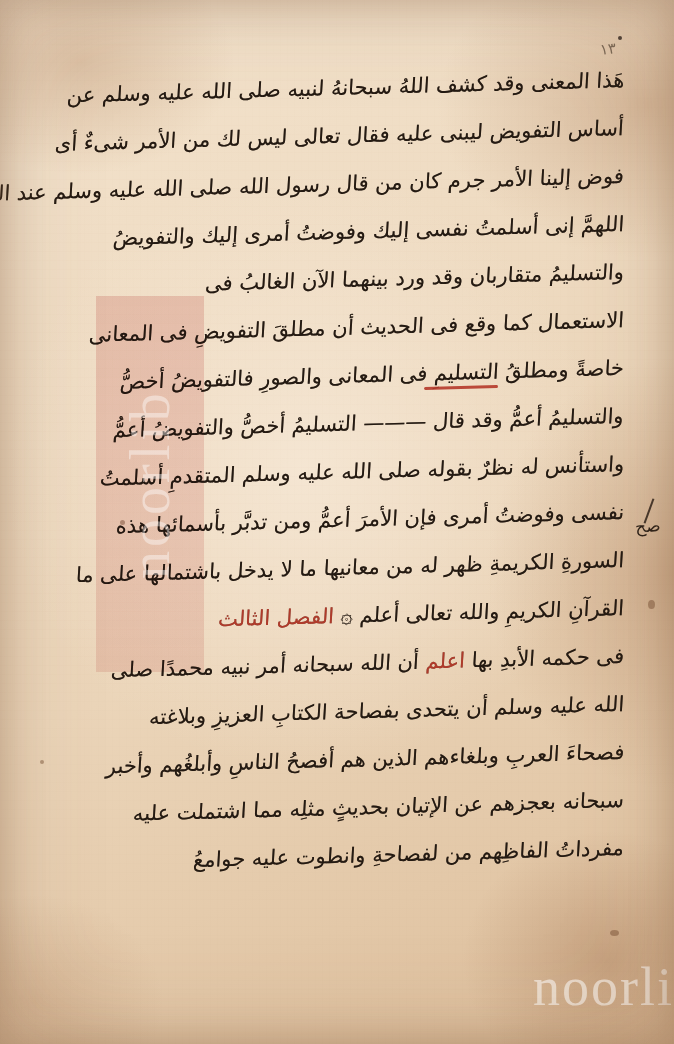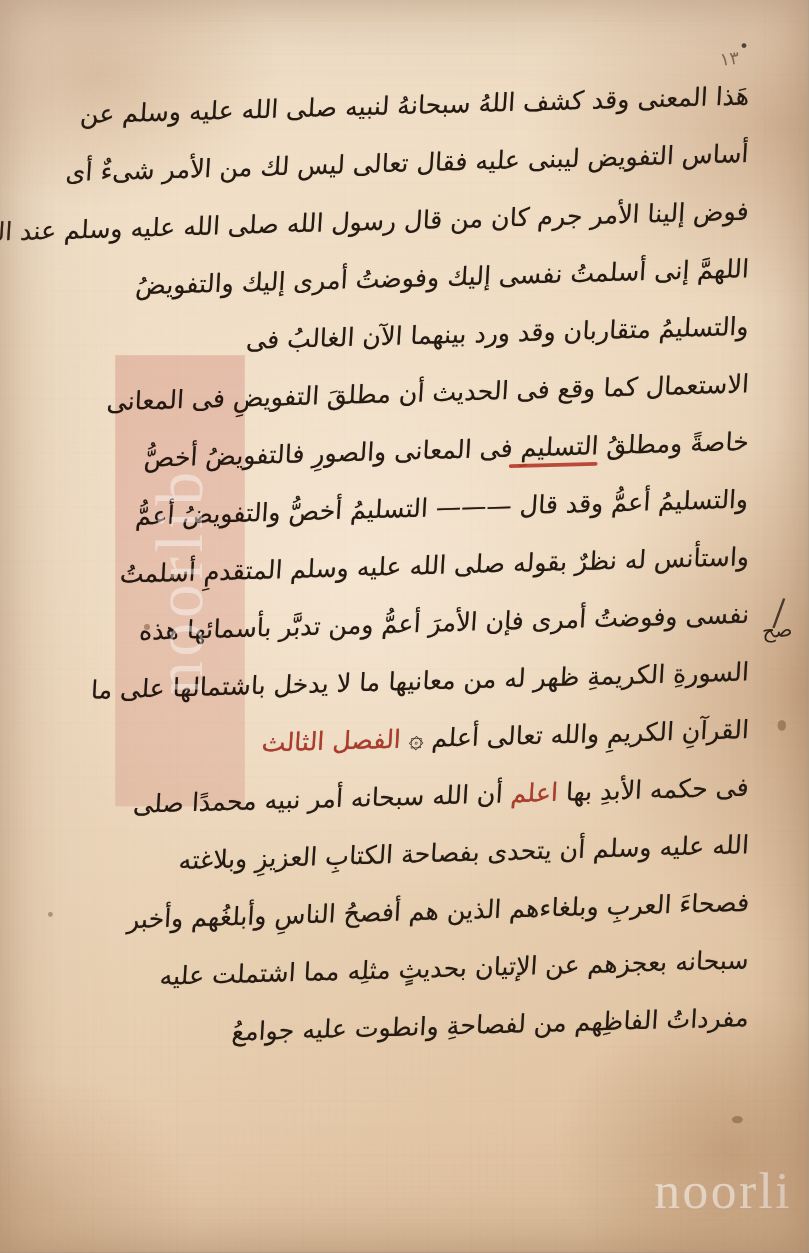--- a/index.html
+++ b/index.html
@@ -58,24 +58,24 @@
     color: rgba(255,255,255,0.42);
     font-size: 56px;
     letter-spacing: 4px;
     font-family: "Liberation Serif", serif;
     writing-mode: vertical-rl;
     transform: rotate(180deg);
     user-select: none;
   }
   .wm-corner {
     position: absolute;
-    right: 14px;
+    right: 0;
     bottom: 26px;
     color: rgba(255,255,255,0.55);
-    font-size: 43px;
+    font-size: 54px;
     letter-spacing: 2px;
     font-family: "Liberation Serif", serif;
     user-select: none;
   }
   
   .folio {
     position: absolute;
     right: 58px;
     top: 40px;
     font-size: 15px;

